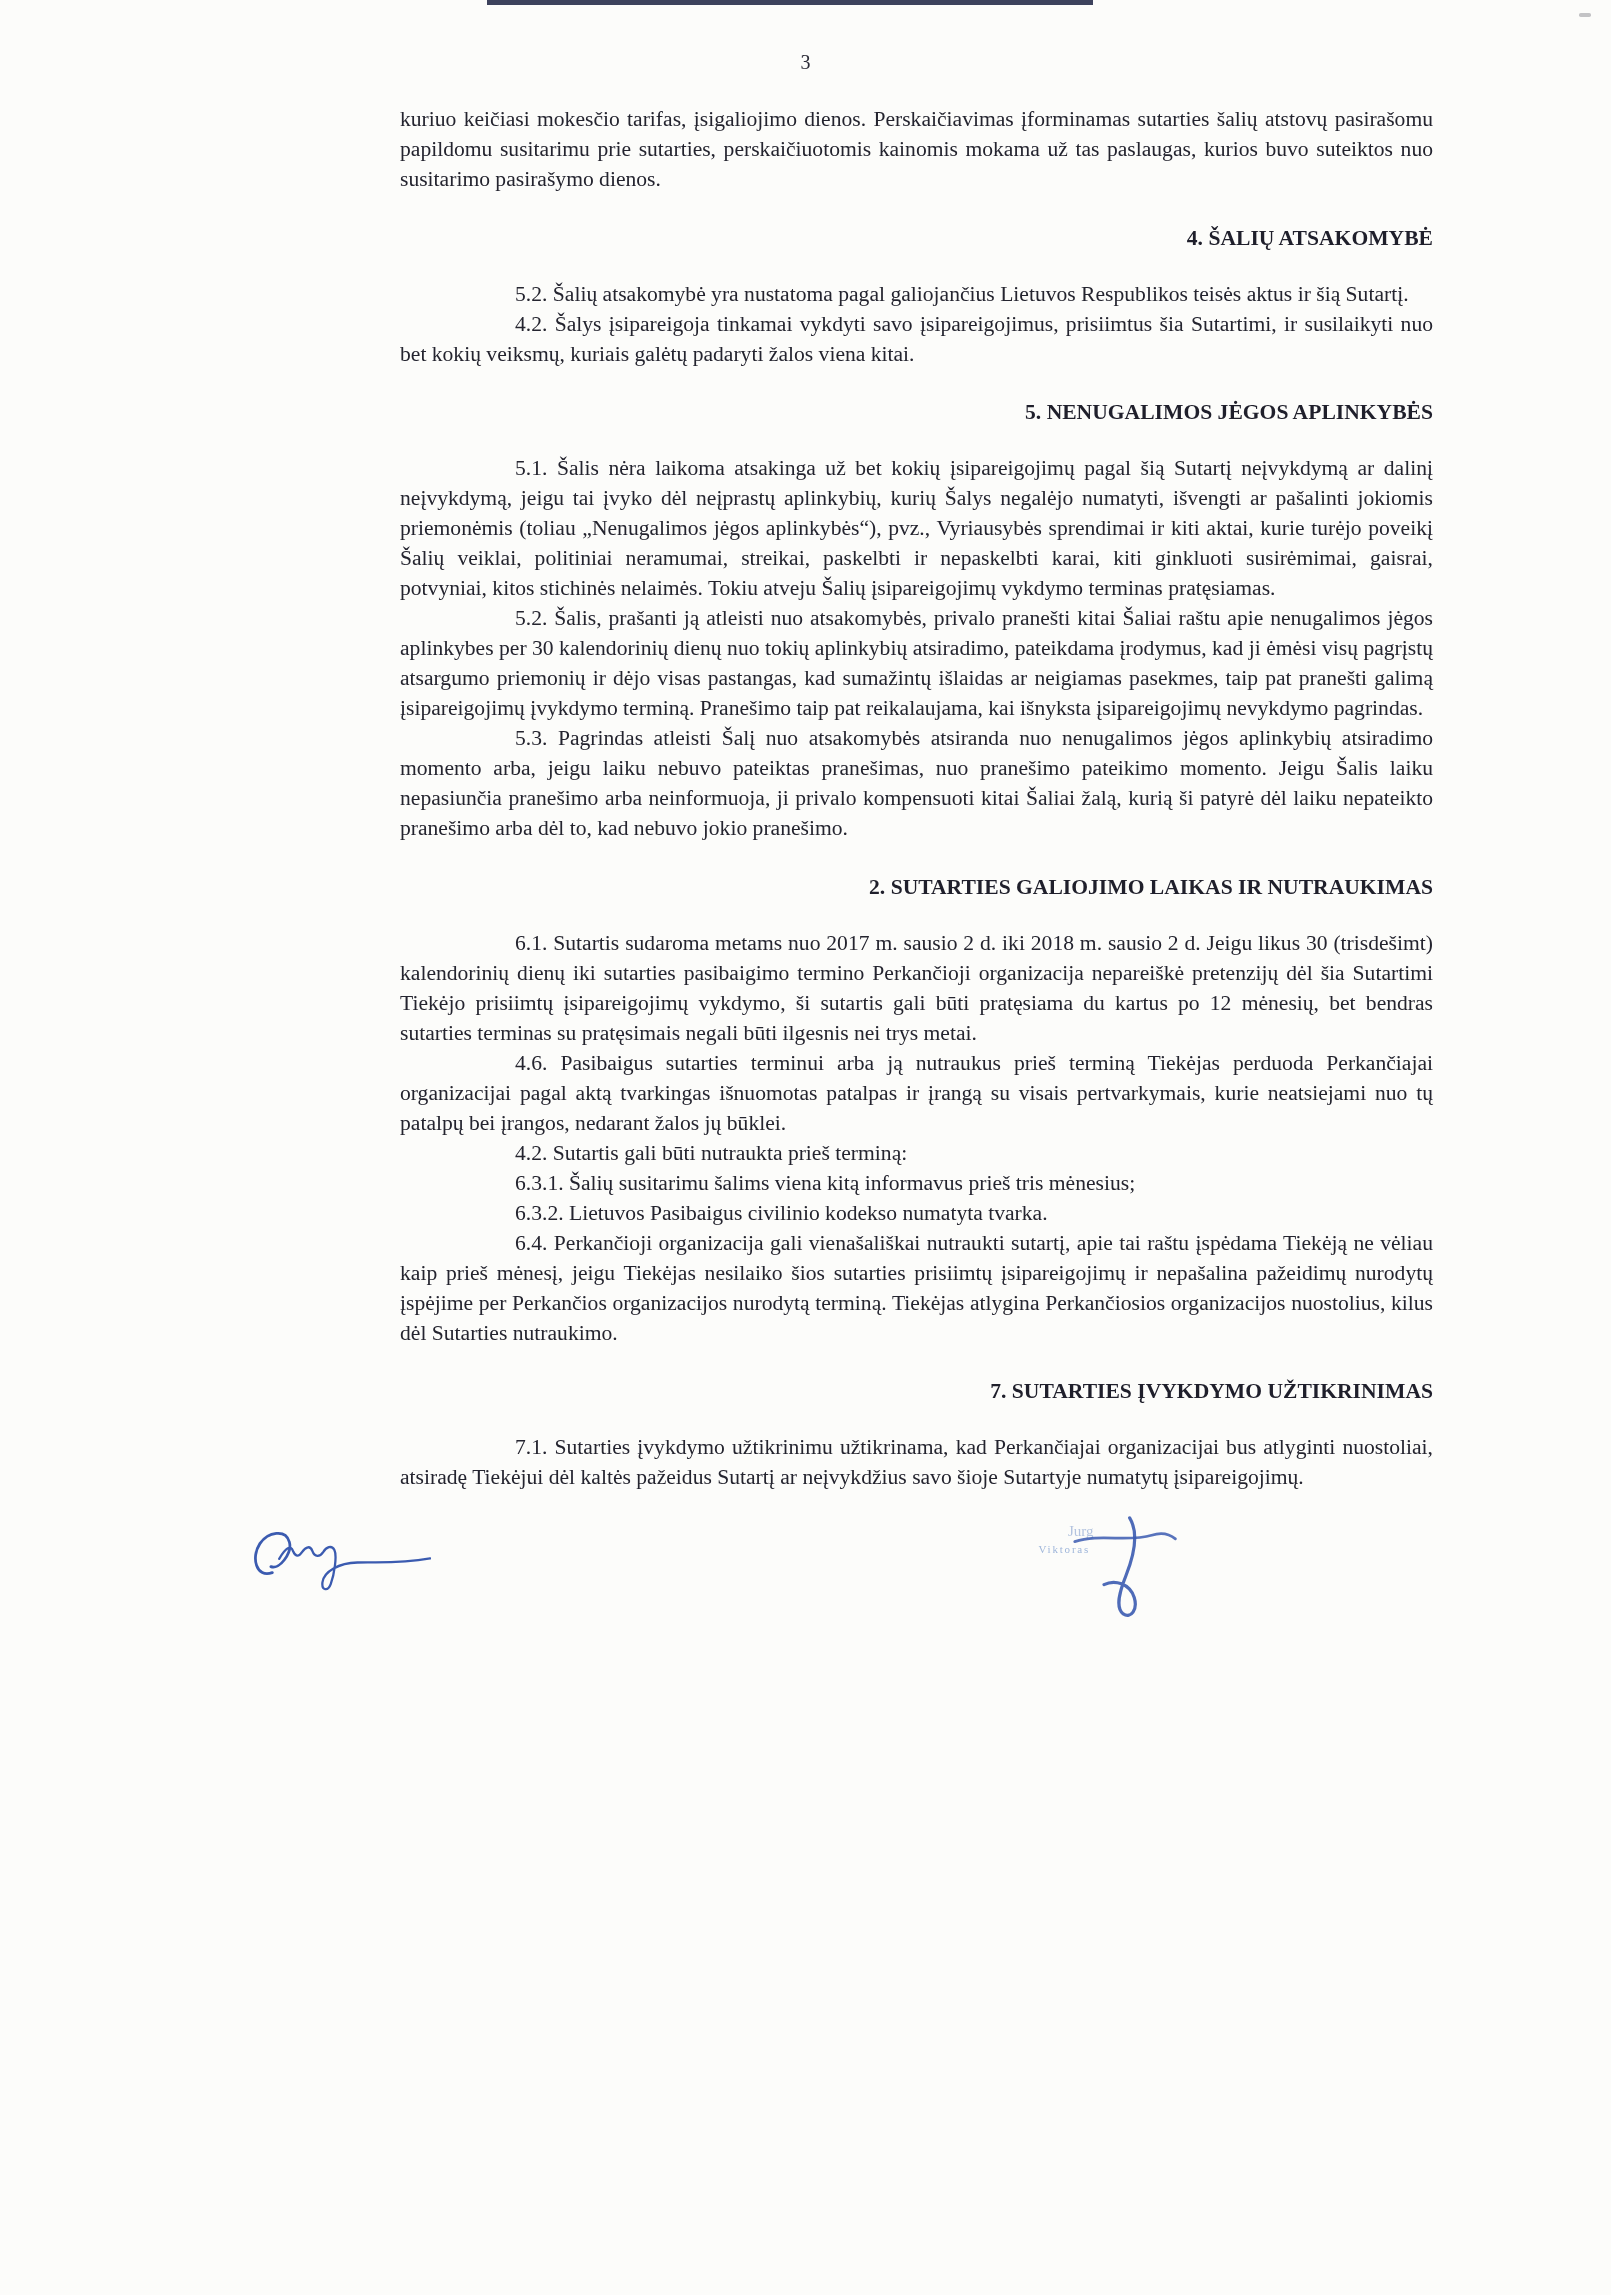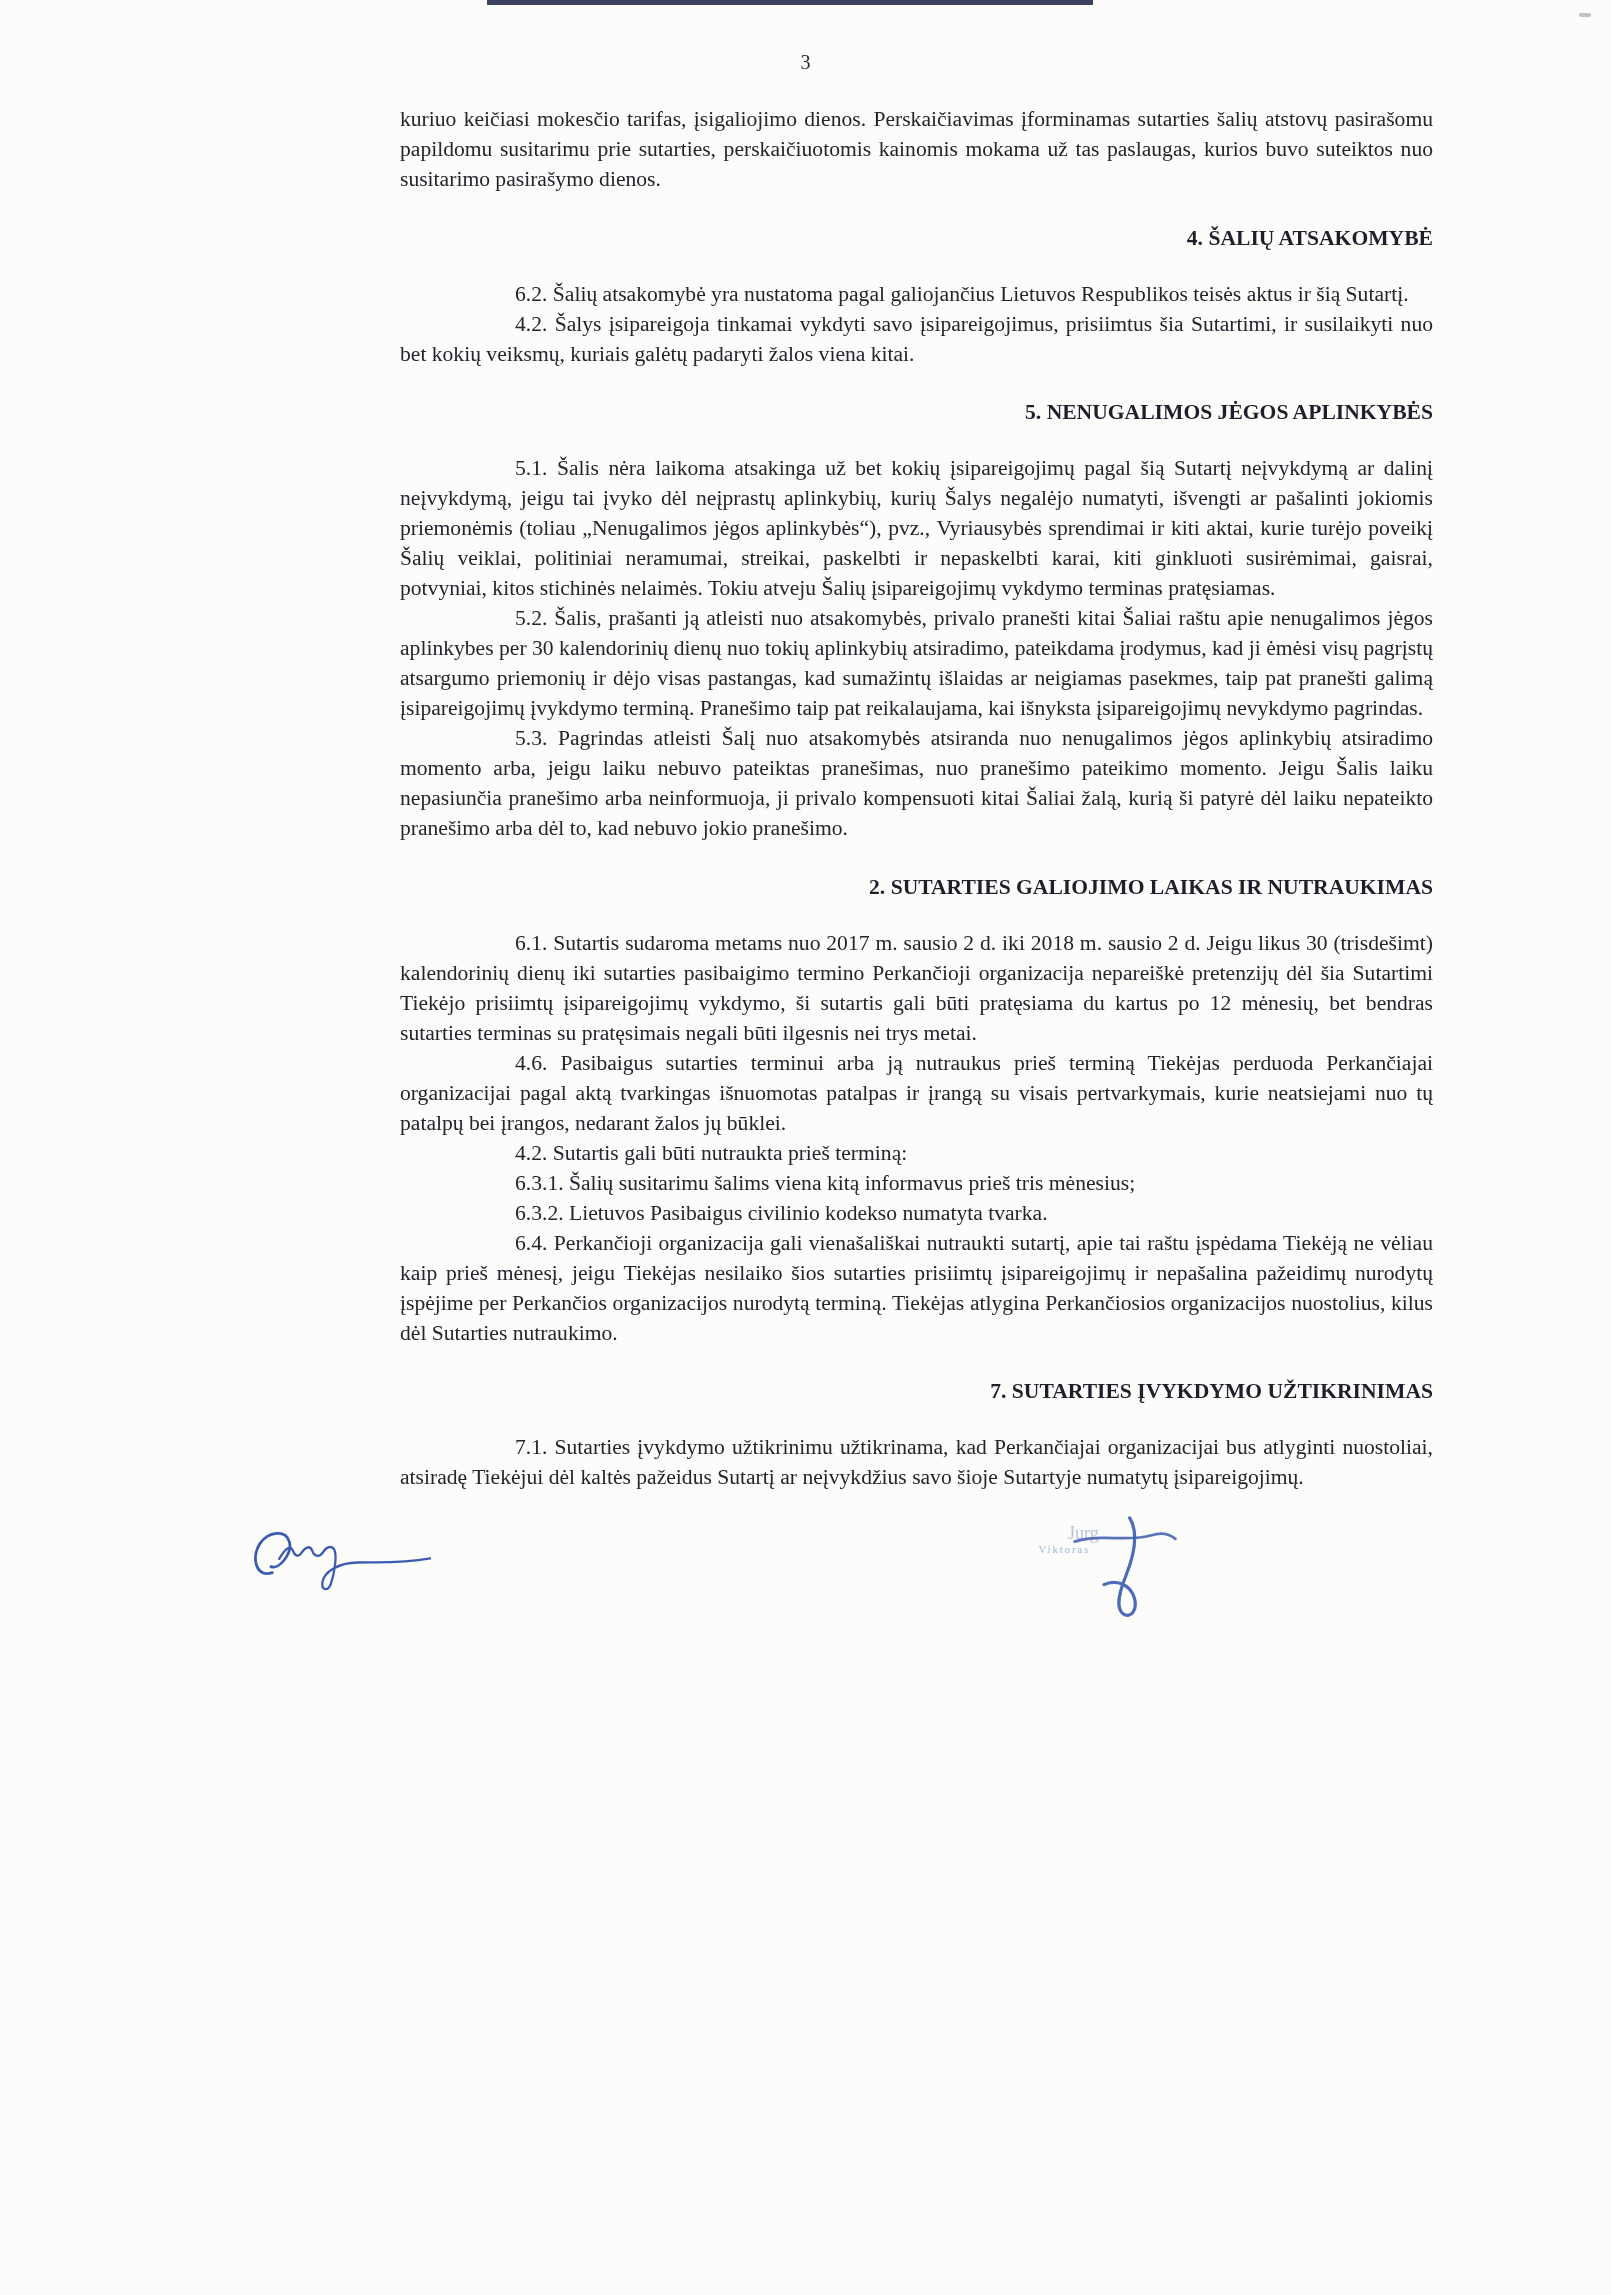--- a/index.html
+++ b/index.html
@@ -36,39 +36,39 @@
   }
   .sig-left {
     position:absolute; left:247px; top:1515px; width:184px; height:83px;
   }
   .sig-right {
     position:absolute; left:1033px; top:1515px; width:147px; height:110px;
   }
   .sig-right .stamp-line { 
     position:absolute; font-family:"Liberation Serif", serif; color:#9fb6da; 
   }
-  .sig-right .stamp-1 { left:35px; top:8.3px; font-size:18px; color:#b4c4df; }
+  .sig-right .stamp-1 { left:35px; top:8.3px; font-size:15px; color:#b4c4df; }
   .sig-right .stamp-2 { left:5.5px; top:27.5px; font-size:11px; letter-spacing:1.8px; }
   .sig-right svg { position:absolute; left:27.5px; top:0; }
   svg path { fill:none; stroke-linecap:round; stroke-linejoin:round; }
 </style>
 </head>
 <body>
 
 <div class="page">
 
   <div class="scan-bar-top"></div>
   <div class="scan-speck-1"></div>
 
   <div class="page-number">3</div>
 
   <div class="content">
     <p class="para no-indent">kuriuo keičiasi mokesčio tarifas, įsigaliojimo dienos. Perskaičiavimas įforminamas sutarties šalių atstovų pasirašomu papildomu susitarimu prie sutarties, perskaičiuotomis kainomis mokama už tas paslaugas, kurios buvo suteiktos nuo susitarimo pasirašymo dienos.</p>
     <p class="heading">4. ŠALIŲ ATSAKOMYBĖ</p>
-    <p class="para">6.2. Šalių atsakomybė yra nustatoma pagal galiojančius Lietuvos Respublikos teisės aktus ir šią Sutartį.</p>
+    <p class="para">5.2. Šalių atsakomybė yra nustatoma pagal galiojančius Lietuvos Respublikos teisės aktus ir šią Sutartį.</p>
     <p class="para">4.2. Šalys įsipareigoja tinkamai vykdyti savo įsipareigojimus, prisiimtus šia Sutartimi, ir susilaikyti nuo bet kokių veiksmų, kuriais galėtų padaryti žalos viena kitai.</p>
     <p class="heading">5. NENUGALIMOS JĖGOS APLINKYBĖS</p>
     <p class="para">5.1. Šalis nėra laikoma atsakinga už bet kokių įsipareigojimų pagal šią Sutartį neįvykdymą ar dalinį neįvykdymą, jeigu tai įvyko dėl neįprastų aplinkybių, kurių Šalys negalėjo numatyti, išvengti ar pašalinti jokiomis priemonėmis (toliau „Nenugalimos jėgos aplinkybės“), pvz., Vyriausybės sprendimai ir kiti aktai, kurie turėjo poveikį Šalių veiklai, politiniai neramumai, streikai, paskelbti ir nepaskelbti karai, kiti ginkluoti susirėmimai, gaisrai, potvyniai, kitos stichinės nelaimės. Tokiu atveju Šalių įsipareigojimų vykdymo terminas pratęsiamas.</p>
     <p class="para">5.2. Šalis, prašanti ją atleisti nuo atsakomybės, privalo pranešti kitai Šaliai raštu apie nenugalimos jėgos aplinkybes per 30 kalendorinių dienų nuo tokių aplinkybių atsiradimo, pateikdama įrodymus, kad ji ėmėsi visų pagrįstų atsargumo priemonių ir dėjo visas pastangas, kad sumažintų išlaidas ar neigiamas pasekmes, taip pat pranešti galimą įsipareigojimų įvykdymo terminą. Pranešimo taip pat reikalaujama, kai išnyksta įsipareigojimų nevykdymo pagrindas.</p>
     <p class="para">5.3. Pagrindas atleisti Šalį nuo atsakomybės atsiranda nuo nenugalimos jėgos aplinkybių atsiradimo momento arba, jeigu laiku nebuvo pateiktas pranešimas, nuo pranešimo pateikimo momento. Jeigu Šalis laiku nepasiunčia pranešimo arba neinformuoja, ji privalo kompensuoti kitai Šaliai žalą, kurią ši patyrė dėl laiku nepateikto pranešimo arba dėl to, kad nebuvo jokio pranešimo.</p>
     <p class="heading">2. SUTARTIES GALIOJIMO LAIKAS IR NUTRAUKIMAS</p>
     <p class="para">6.1. Sutartis sudaroma metams nuo 2017 m. sausio 2 d. iki 2018 m. sausio 2 d. Jeigu likus 30 (trisdešimt) kalendorinių dienų iki sutarties pasibaigimo termino Perkančioji organizacija nepareiškė pretenzijų dėl šia Sutartimi Tiekėjo prisiimtų įsipareigojimų vykdymo, ši sutartis gali būti pratęsiama du kartus po 12 mėnesių, bet bendras sutarties terminas su pratęsimais negali būti ilgesnis nei trys metai.</p>
     <p class="para">4.6. Pasibaigus sutarties terminui arba ją nutraukus prieš terminą Tiekėjas perduoda Perkančiajai organizacijai pagal aktą tvarkingas išnuomotas patalpas ir įrangą su visais pertvarkymais, kurie neatsiejami nuo tų patalpų bei įrangos, nedarant žalos jų būklei.</p>
     <p class="para">4.2. Sutartis gali būti nutraukta prieš terminą:</p>
     <p class="para">6.3.1. Šalių susitarimu šalims viena kitą informavus prieš tris mėnesius;</p>

